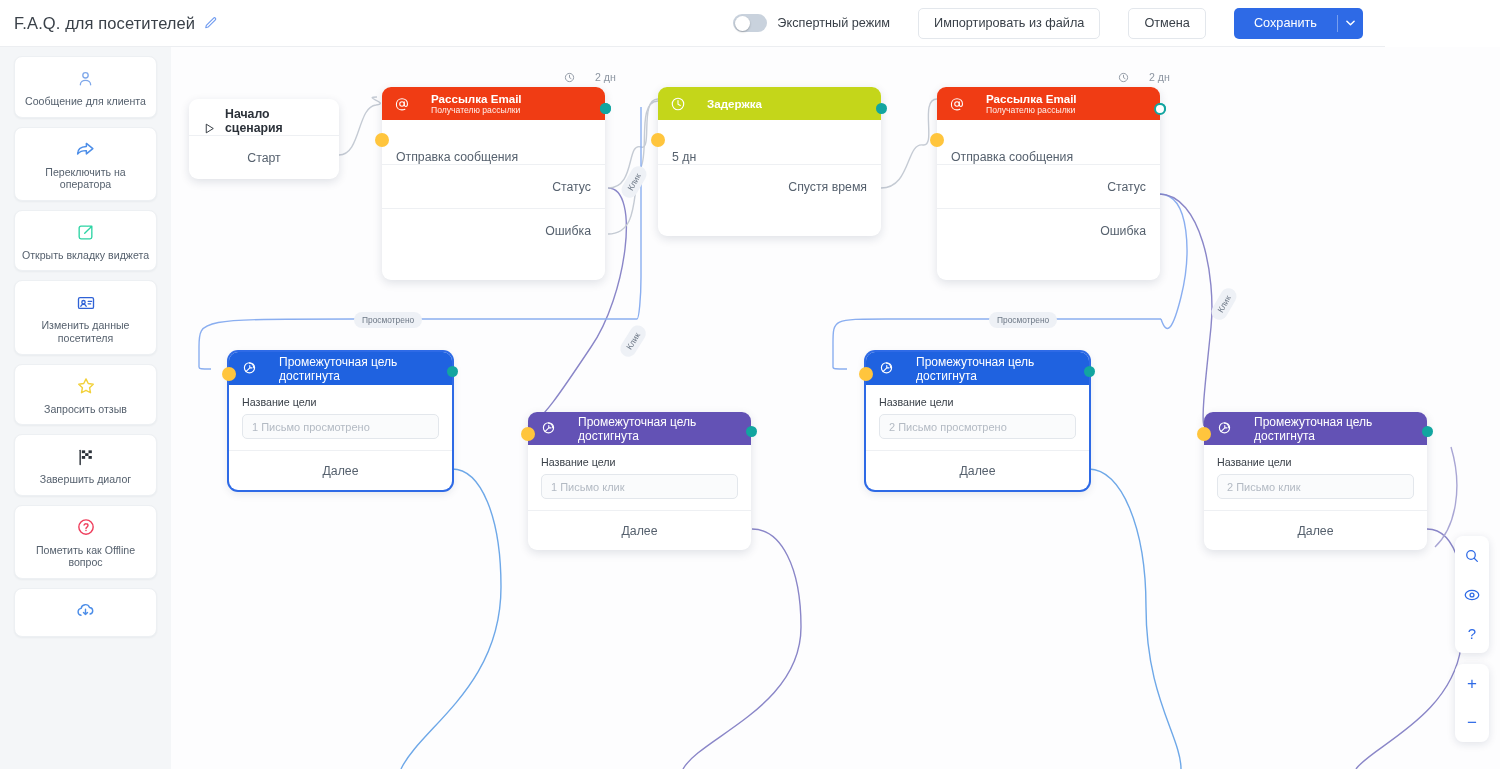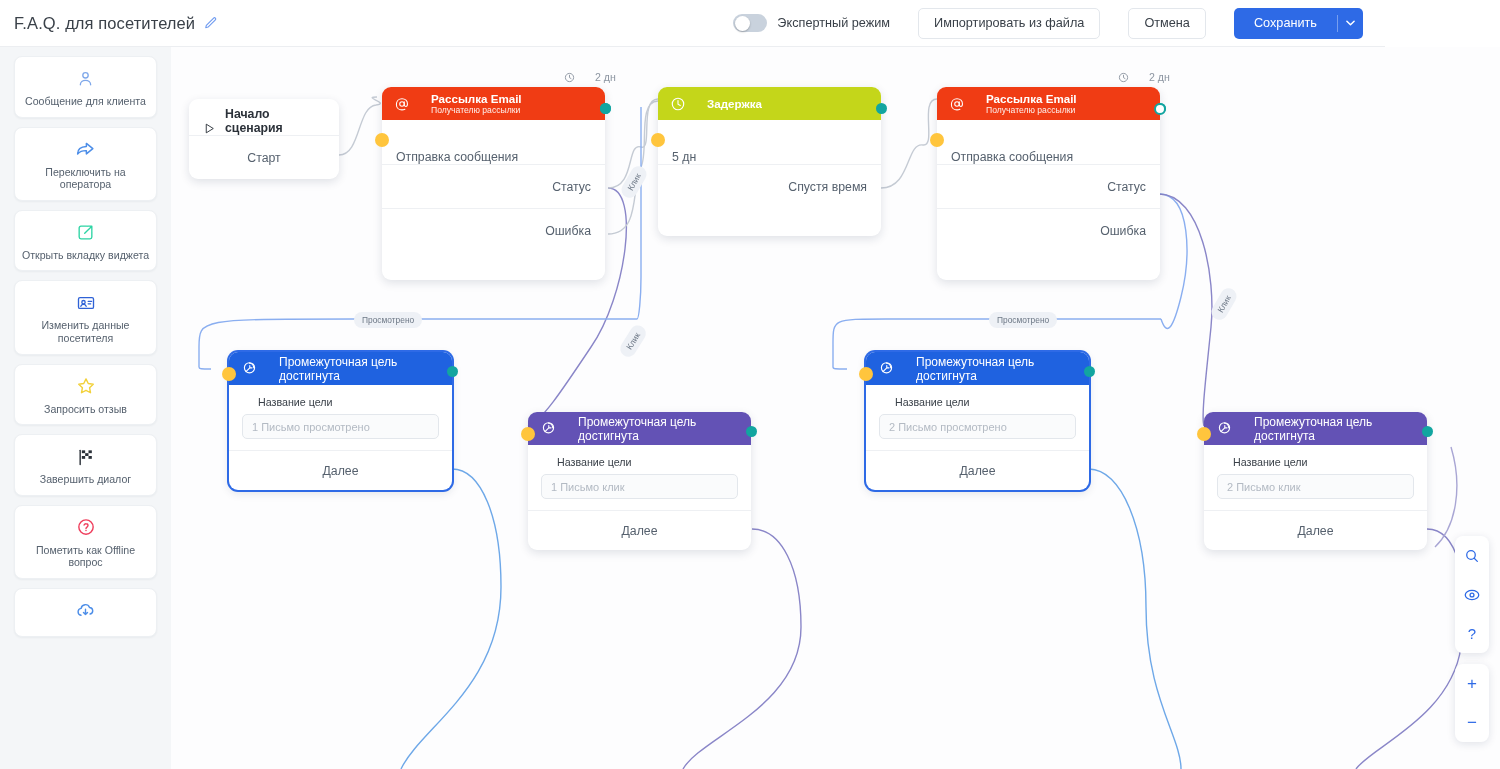--- a/index.html
+++ b/index.html
@@ -133,21 +133,21 @@
     background: #ffc53d; width: 14px; height: 14px;
   }
 
   .timer-badge {
     position: absolute; display: flex; align-items: center; gap: 20px;
     font-size: 10.6px; color: #8c95a1;
   }
 
   
   .goal-body { padding: 11px 13px 0 13px; }
-  .goal-lbl { font-size: 10.7px; color: #3a4149; margin-bottom: 6px; margin-left: 16px; }
+  .goal-lbl { font-size: 10.7px; color: #3a4149; margin-bottom: 6px; }
   .goal-input {
     height: 25px; border: 1px solid #e3e7ec; border-radius: 5px;
     background: #fafbfc;
     display: flex; align-items: center; padding: 0 9px;
     font-size: 11px; color: #b3bac3;
   }
   .goal-foot {
     margin-top: 11px; height: 40px; border-top: 1px solid #eef0f3;
     display: flex; align-items: center; justify-content: center;
     font-size: 12.3px; color: #56616e;

